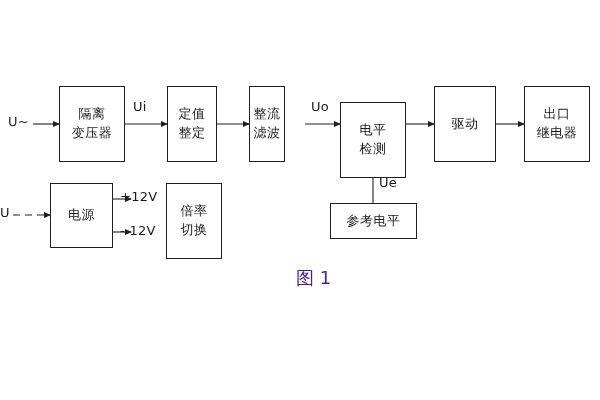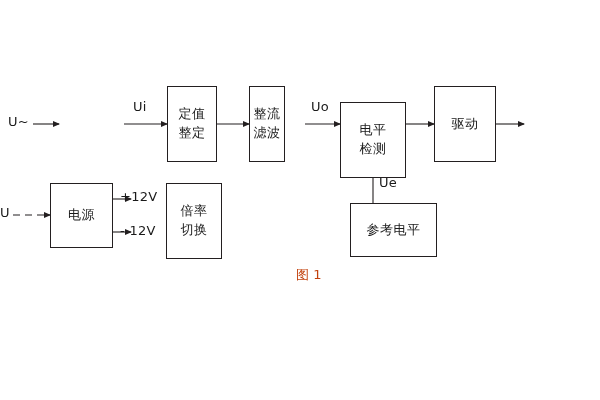--- a/index.html
+++ b/index.html
@@ -39,23 +39,23 @@
   }
   .label {
     position: absolute;
     font-size: 13px;
     white-space: nowrap;
     color: #1a1a1a;
     letter-spacing: 0.3px;
   }
   .caption {
     position: absolute;
-    font-size: 13px;
+    font-size: 18px;
     white-space: nowrap;
-    color: #c2410c;
+    color: #4c1d95;
   }
   svg.wires {
     position: absolute;
     left: 0;
     top: 0;
     width: 600px;
     height: 400px;
     pointer-events: none;
   }
   svg.wires line {
@@ -83,51 +83,59 @@
     <line x1="496" y1="124" x2="524" y2="124" marker-end="url(#arrow)"></line>
 
     <line x1="13" y1="215" x2="50" y2="215" stroke-dasharray="7 5" marker-end="url(#arrow)"></line>
 
     <line x1="113" y1="199" x2="131" y2="199" marker-end="url(#arrow)"></line>
     <line x1="113" y1="232" x2="131" y2="232" marker-end="url(#arrow)"></line>
 
     <line x1="373" y1="203" x2="373" y2="171" marker-end="url(#arrow)"></line>
   </svg>
 
+  <div class="box" style="left:59px; top:86px; width:66px; height:76px;">
+    <span class="ln">隔离</span>
+    <span class="ln">变压器</span>
+  </div>
 
   <div class="box" style="left:167px; top:86px; width:50px; height:76px;">
     <span class="ln">定值</span>
     <span class="ln">整定</span>
   </div>
 
   <div class="box" style="left:249px; top:86px; width:36px; height:76px;">
     <span class="ln">整流</span>
     <span class="ln">滤波</span>
   </div>
 
   <div class="box" style="left:340px; top:102px; width:66px; height:76px;">
     <span class="ln">电平</span>
     <span class="ln">检测</span>
   </div>
 
   <div class="box" style="left:434px; top:86px; width:62px; height:76px;">
     <span class="ln">驱动</span>
   </div>
 
+  <div class="box" style="left:524px; top:86px; width:66px; height:76px;">
+    <span class="ln">出口</span>
+    <span class="ln">继电器</span>
+  </div>
 
   <div class="box" style="left:50px; top:183px; width:63px; height:65px;">
     <span class="ln">电源</span>
   </div>
 
   <div class="box" style="left:166px; top:183px; width:56px; height:76px;">
     <span class="ln">倍率</span>
     <span class="ln">切换</span>
   </div>
 
-  <div class="box" style="left:350px; top:203px; width:87px; height:54px;">
+  <div class="box" style="left:330px; top:203px; width:87px; height:36px;">
     <span class="ln">参考电平</span>
   </div>
 
   <div class="label" style="left:8px; top:114px;">U~</div>
   <div class="label" style="left:0px; top:205px;">U</div>
   <div class="label" style="left:133px; top:99px;">Ui</div>
   <div class="label" style="left:311px; top:99px;">Uo</div>
   <div class="label" style="left:379px; top:175px;">Ue</div>
   <div class="label" style="left:120px; top:189px;">+12V</div>
   <div class="label" style="left:120px; top:223px;">- 12V</div>

